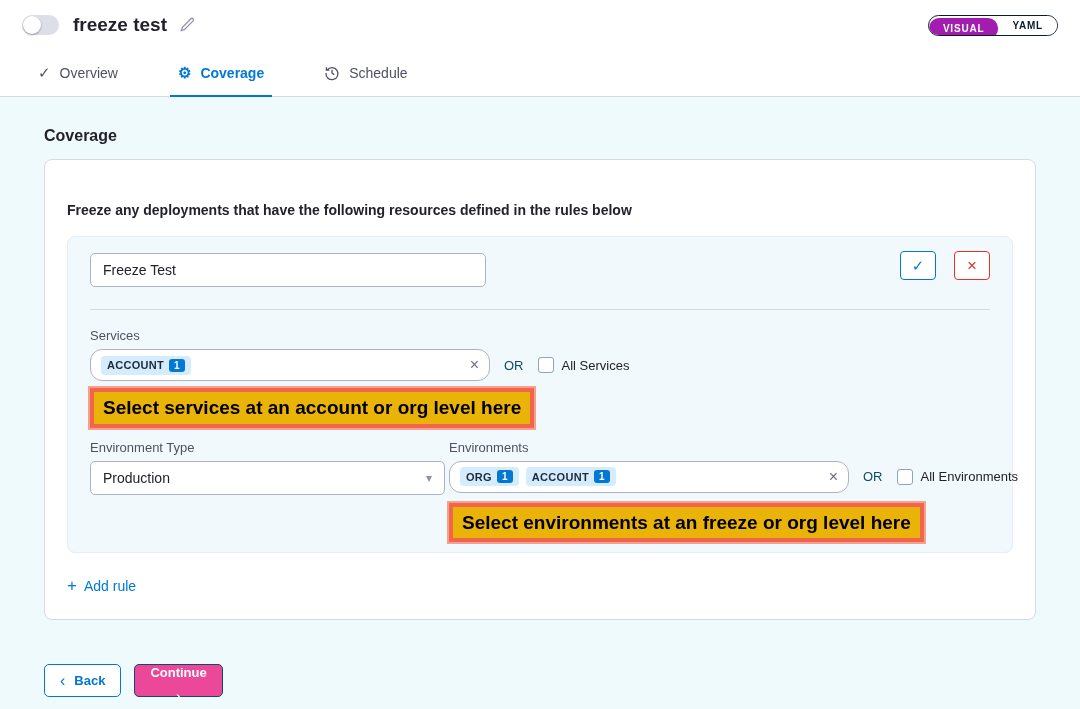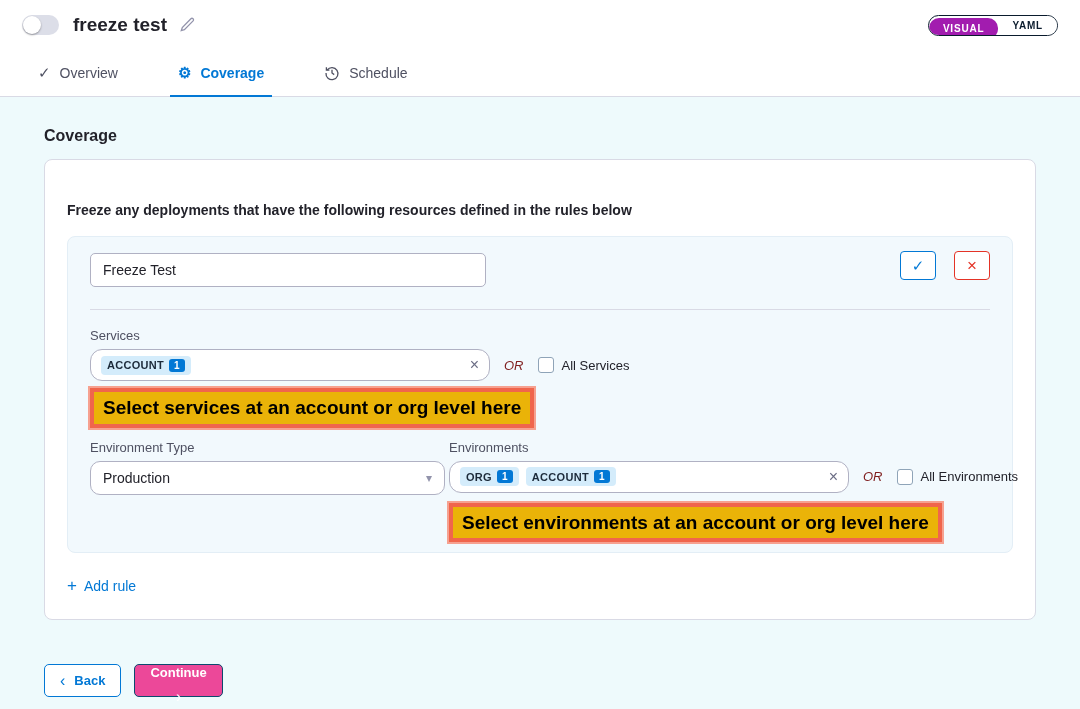--- a/index.html
+++ b/index.html
@@ -98,40 +98,40 @@
     display:inline-flex; align-items:center; gap:5px;
     background:#d4ecfb; border-radius:4px; padding:3px 6px;
     font-size:11px; font-weight:700; color:#1c2a3a; letter-spacing:.3px;
     cursor:pointer;
   }
   .chip-count {
     background:#0278d5; color:#fff; border-radius:3px;
     padding:1px 5px; font-size:10px; font-weight:700;
   }
   .clear-x { margin-left:auto; color:#6b6d85; font-size:16px; line-height:1; cursor:pointer; }
-  .or { font-size:13px; color:#7f1d1d; margin:0 14px;font-style:italic; }
+  .or { font-size:13px; color:#0c4a6e; margin:0 14px; }
   .checkbox {
     width:16px; height:16px; border:1px solid #8fa4b8; border-radius:3px;
     background:#fff; cursor:pointer; flex:0 0 auto;
   }
   .check-label { font-size:13px; color:#22222a; margin-left:8px; white-space:nowrap; }
 
   .callout {
     display:inline-block; background:#eab308;
     border:4px solid #f0654c; outline:2px solid #f6a190;
     padding:3px 9px; font-size:19px; font-weight:700; color:#000;
     line-height:1.35; white-space:nowrap; position:relative; z-index:2;
   }
   .callout-services { margin:7px 0 10px 0; }
   .callout-environments { margin-top:10px; }
 
   .env-row { display:flex; gap:4px; margin-top:2px; }
   .select-box {
     width:355px; height:34px; background:#fff;
-    border:1px solid #b0b1c3; border-radius:10px;
+    border:1px solid #b0b1c3; border-radius:5px;
     display:flex; align-items:center; justify-content:space-between;
     padding:16px 12px; font-size:14px; color:#22222a; cursor:pointer;
   }
   .chev { color:#9293ab; font-size:12px; line-height:1; }
 
   .add-rule {
     margin-top:24px; display:inline-flex; align-items:center; gap:7px;
     color:#0278d5; font-size:14px; cursor:pointer;
   }
   .add-rule .plus { font-size:17px; font-weight:400; line-height:1; }
@@ -239,21 +239,21 @@
                 <span>ACCOUNT</span>
                 <span class="chip-count">1</span>
               </span>
               <span class="clear-x">×</span>
             </div>
             <span class="or">OR</span>
             <div class="checkbox"></div>
             <span class="check-label">All Environments</span>
           </div>
 
-          <div class="callout callout-environments">Select environments at an account or org level here</div>
+          <div class="callout callout-environments">Select environments at an freeze or org level here</div>
         </div>
       </div>
     </div>
 
     <div class="add-rule">
       <span class="plus">+</span>
       <span>Add rule</span>
     </div>
   </div>
 </div>

